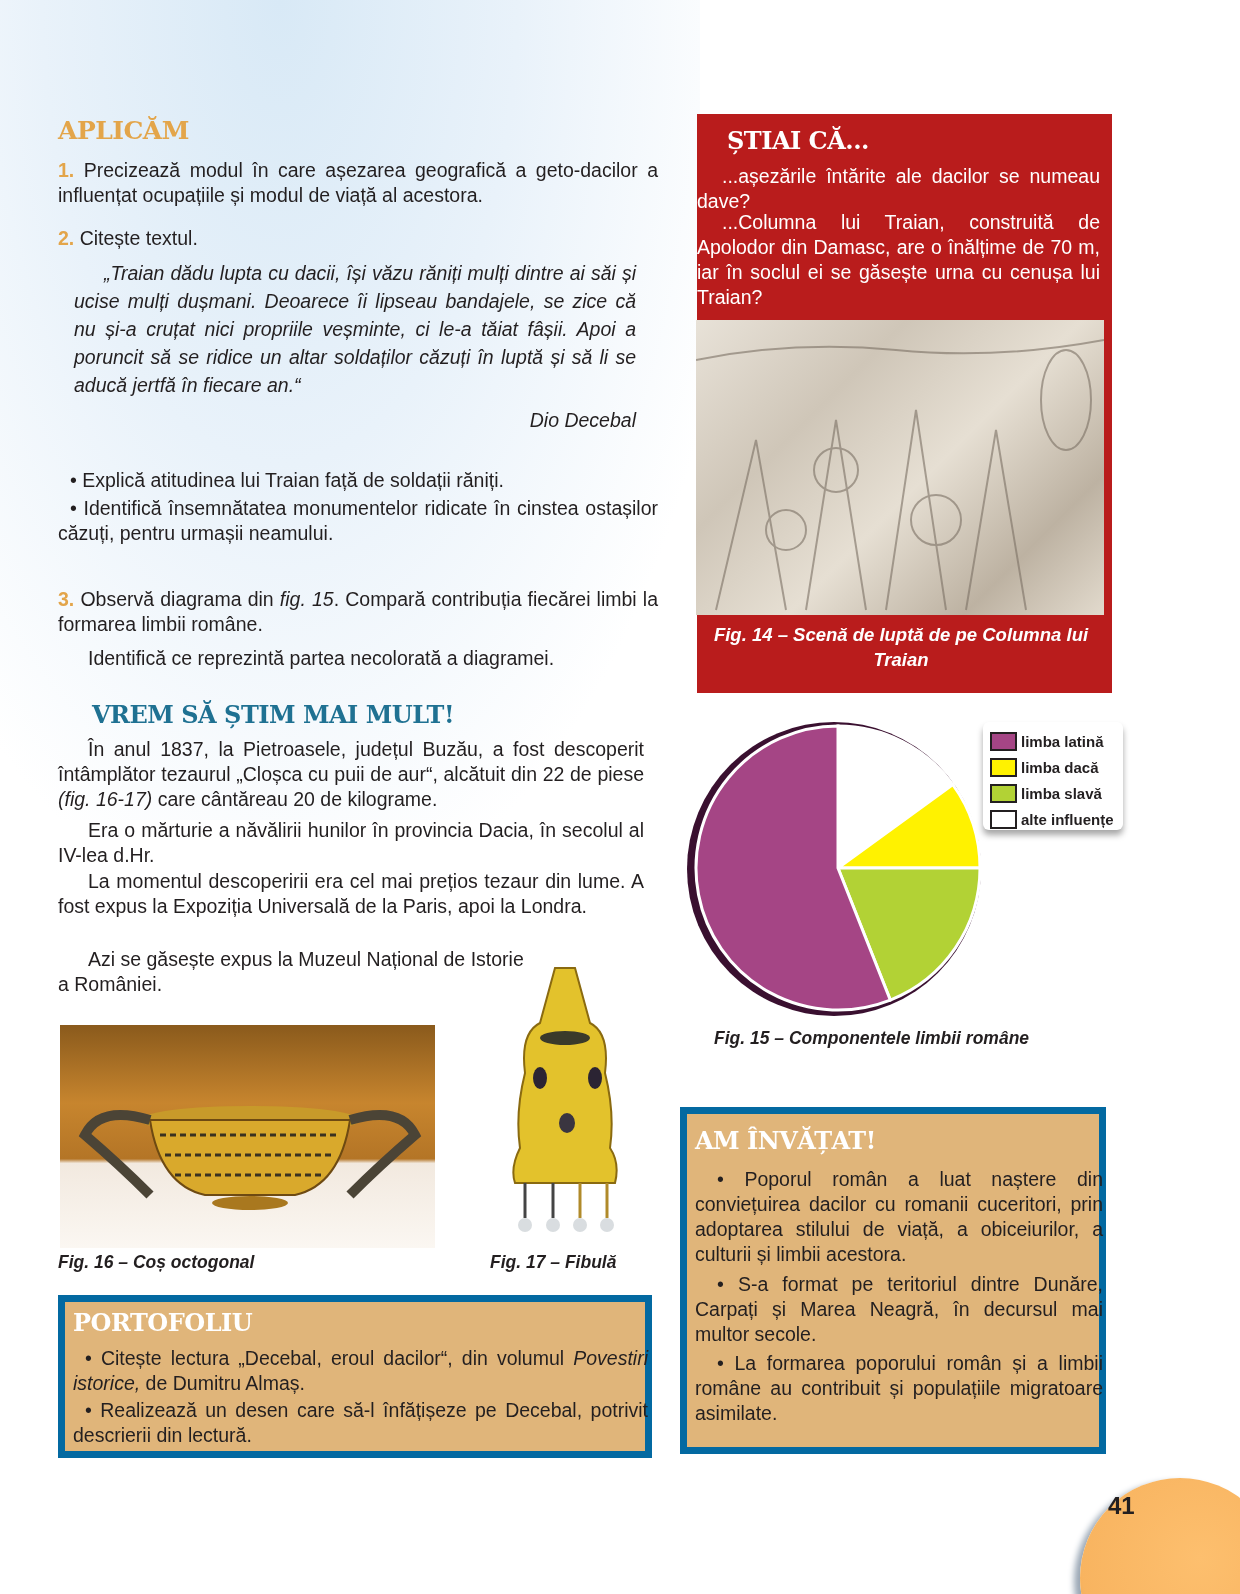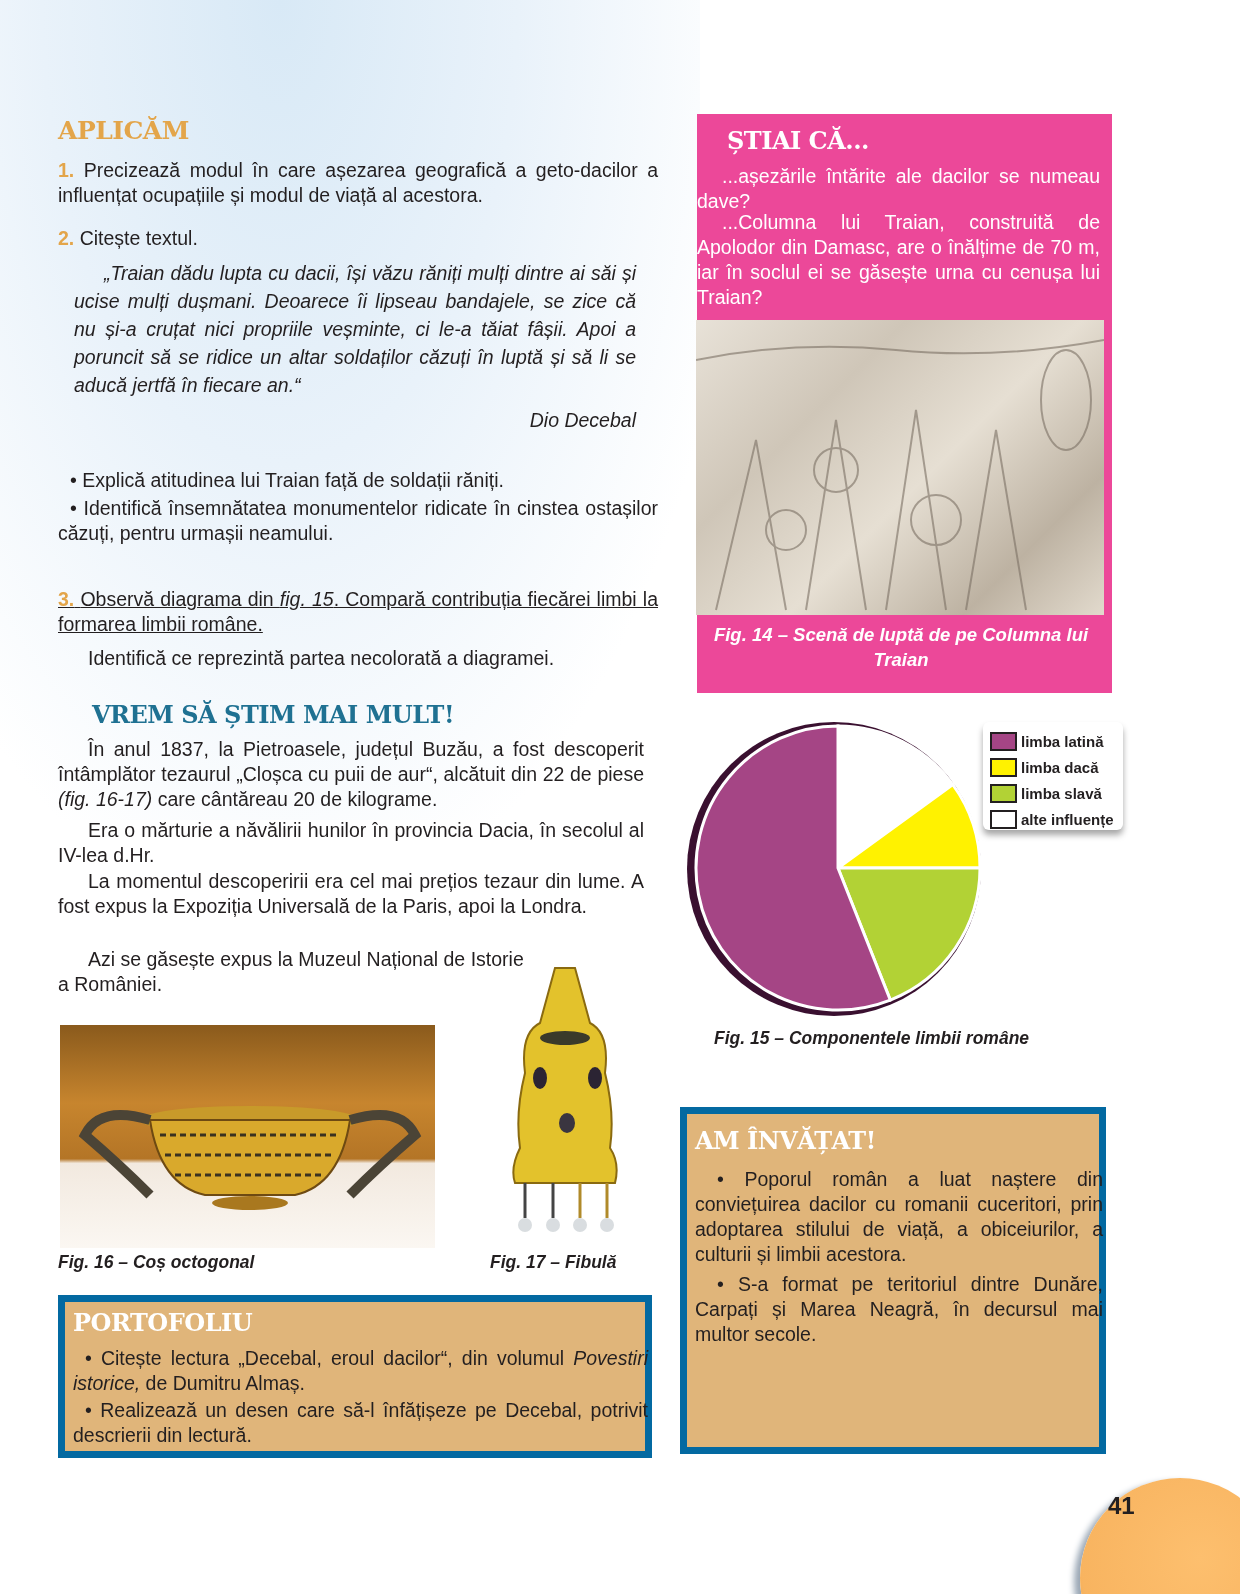--- a/index.html
+++ b/index.html
@@ -6,21 +6,21 @@
   body{width:1240px;height:1594px;position:relative;overflow:hidden;background:#fff;font-family:"Liberation Sans","DejaVu Sans",sans-serif;color:#231f20;}
   .sky{position:absolute;left:0;top:0;width:700px;height:820px;background:radial-gradient(ellipse at 40% 0%, #d8e9f6 0%, #e9f2fa 40%, #ffffff 80%);}
   .abs{position:absolute;}
   .h-orange{font-family:"DejaVu Serif","Liberation Serif",serif;font-weight:bold;color:#e3a54a;font-size:25px;letter-spacing:-0.5px;}
   .h-teal{font-family:"DejaVu Serif","Liberation Serif",serif;font-weight:bold;color:#1f7192;font-size:24px;letter-spacing:-0.5px;}
   .h-white{font-family:"DejaVu Serif","Liberation Serif",serif;font-weight:bold;color:#fff;font-size:24px;letter-spacing:-0.5px;}
   .txt{font-size:19.5px;line-height:25px;text-align:justify;}
   .num{color:#e3a54a;font-weight:bold;}
   .quote{font-style:italic;font-size:19.5px;line-height:28px;text-align:justify;}
   .indent{text-indent:30px;}
-  .redbox{position:absolute;left:697px;top:114px;width:415px;height:579px;background:#ec4899;}
+  .redbox{position:absolute;left:697px;top:114px;width:415px;height:579px;background:#b91c1c;}
   .redbox .txt{color:#fff;}
   .photo{position:absolute;overflow:hidden;}
   .caption{font-style:italic;font-weight:bold;font-size:17.5px;}
   .tanbox{position:absolute;background:#e0b57a;border:7px solid #0369a1;box-sizing:border-box;}
   .legend{position:absolute;left:983px;top:722px;width:140px;height:108px;background:#fff;border-radius:6px;box-shadow:0 5px 6px rgba(0,0,0,0.35);}
   .leg-row{display:flex;align-items:center;height:26px;padding-left:7px;font-size:15px;font-weight:bold;}
   .sw{width:27px;height:19px;border:2px solid #231f20;box-sizing:border-box;margin-right:4px;}
   .pagenum{position:absolute;left:1080px;top:1478px;width:200px;height:200px;border-radius:50%;background:radial-gradient(circle at 60% 40%, #fdbf6e 0%, #f8b460 70%, #e39a45 100%);box-shadow:-6px 4px 6px #9aa7b5;}
   .pagenum span{position:absolute;left:28px;top:14px;font-size:24px;font-weight:bold;color:#231f20;}
 </style>
@@ -40,21 +40,21 @@
   <span class="num">2.</span>
   <span>Citește textul.</span>
 </div>
 
 <div class="abs quote indent" style="left:74px;top:259px;width:562px;">„Traian dădu lupta cu dacii, își văzu răniți mulți dintre ai săi și ucise mulți dușmani. Deoarece îi lipseau bandajele, se zice că nu și-a cruțat nici propriile veșminte, ci le-a tăiat fâșii. Apoi a poruncit să se ridice un altar soldaților căzuți în luptă și să li se aducă jertfă în fiecare an.“</div>
 <div class="abs quote" style="left:520px;top:406px;width:116px;text-align:right;">Dio Decebal</div>
 
 <div class="abs txt" style="left:58px;top:468px;width:600px;padding-left:12px;box-sizing:border-box;">• Explică atitudinea lui Traian față de soldații răniți.</div>
 <div class="abs txt indent" style="left:58px;top:496px;width:600px;text-indent:12px;">• Identifică însemnătatea monumentelor ridicate în cinstea ostașilor căzuți, pentru urmașii neamului.</div>
 
-<div class="abs txt" style="left:58px;top:587px;width:600px;text-decoration:underline;">
+<div class="abs txt" style="left:58px;top:587px;width:600px;">
   <span class="num">3.</span>
   <span>Observă diagrama din </span><em>fig. 15</em><span>. Compară contribuția fiecărei limbi la formarea limbii române.</span>
 </div>
 <div class="abs txt" style="left:88px;top:646px;width:570px;">Identifică ce reprezintă partea necolorată a diagramei.</div>
 
 <div class="abs h-teal" style="left:92px;top:700px;">VREM SĂ ȘTIM MAI MULT!</div>
 <div class="abs txt indent" style="left:58px;top:737px;width:586px;">
   <span>În anul 1837, la Pietroasele, județul Buzău, a fost descoperit întâmplător tezaurul „Cloșca cu puii de aur“, alcătuit din 22 de piese </span><em>(fig. 16-17)</em><span> care cântăreau 20 de kilograme.</span>
 </div>
 <div class="abs txt indent" style="left:58px;top:818px;width:586px;">Era o mărturie a năvălirii hunilor în provincia Dacia, în secolul al IV-lea d.Hr.</div>
@@ -153,17 +153,18 @@
       </div>
     </div>
 </div>
 
 <div class="abs caption" style="left:714px;top:1028px;">Fig. 15 – Componentele limbii române</div>
 
 <div class="tanbox" style="left:680px;top:1107px;width:426px;height:347px;">
   <div class="abs h-white" style="left:8px;top:12px;">AM ÎNVĂȚAT!</div>
   <div class="abs txt" style="left:8px;top:53px;width:408px;text-indent:22px;">• Poporul român a luat naștere din conviețuirea dacilor cu romanii cuceritori, prin adoptarea stilului de viață, a obiceiurilor, a culturii și limbii acestora.</div>
   <div class="abs txt" style="left:8px;top:158px;width:408px;text-indent:22px;">• S-a format pe teritoriul dintre Dunăre, Carpați și Marea Neagră, în decursul mai multor secole.</div>
+  <div class="abs txt" style="left:8px;top:237px;width:408px;text-indent:22px;">• La formarea poporului român și a limbii române au contribuit și populațiile migratoare asimilate.</div>
 </div>
 
 <div class="pagenum">
   <span>41</span>
 </div>
 
 </body></html>

